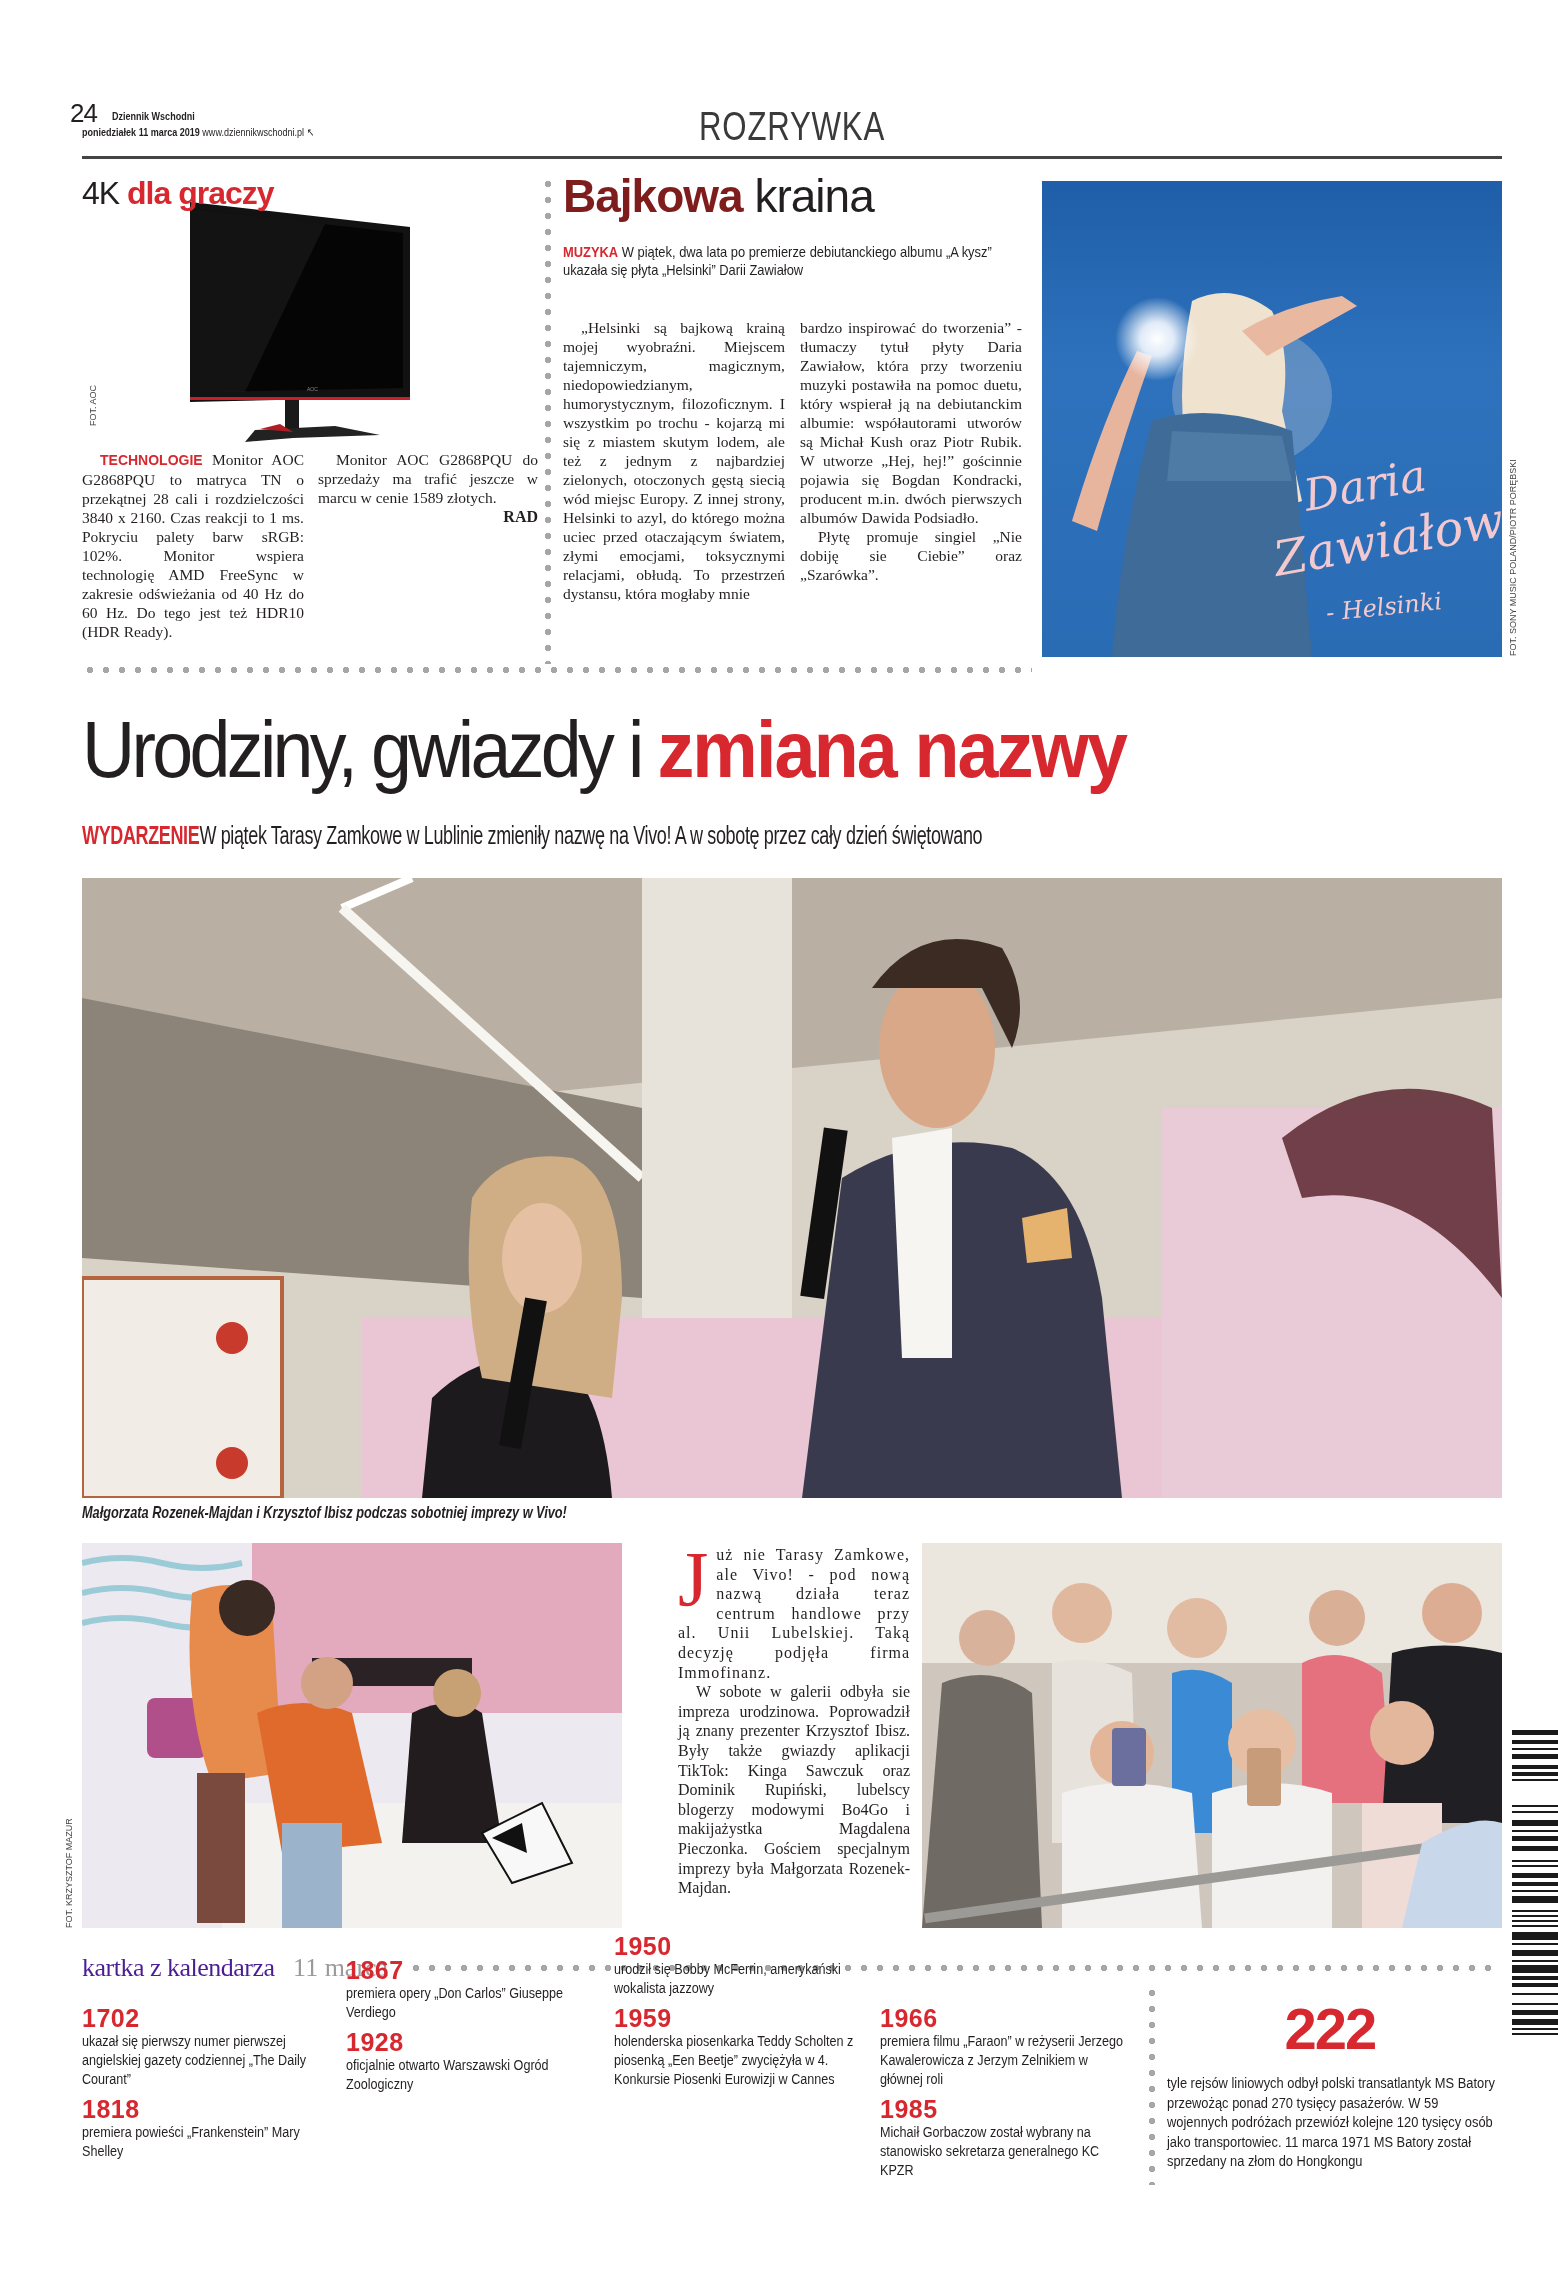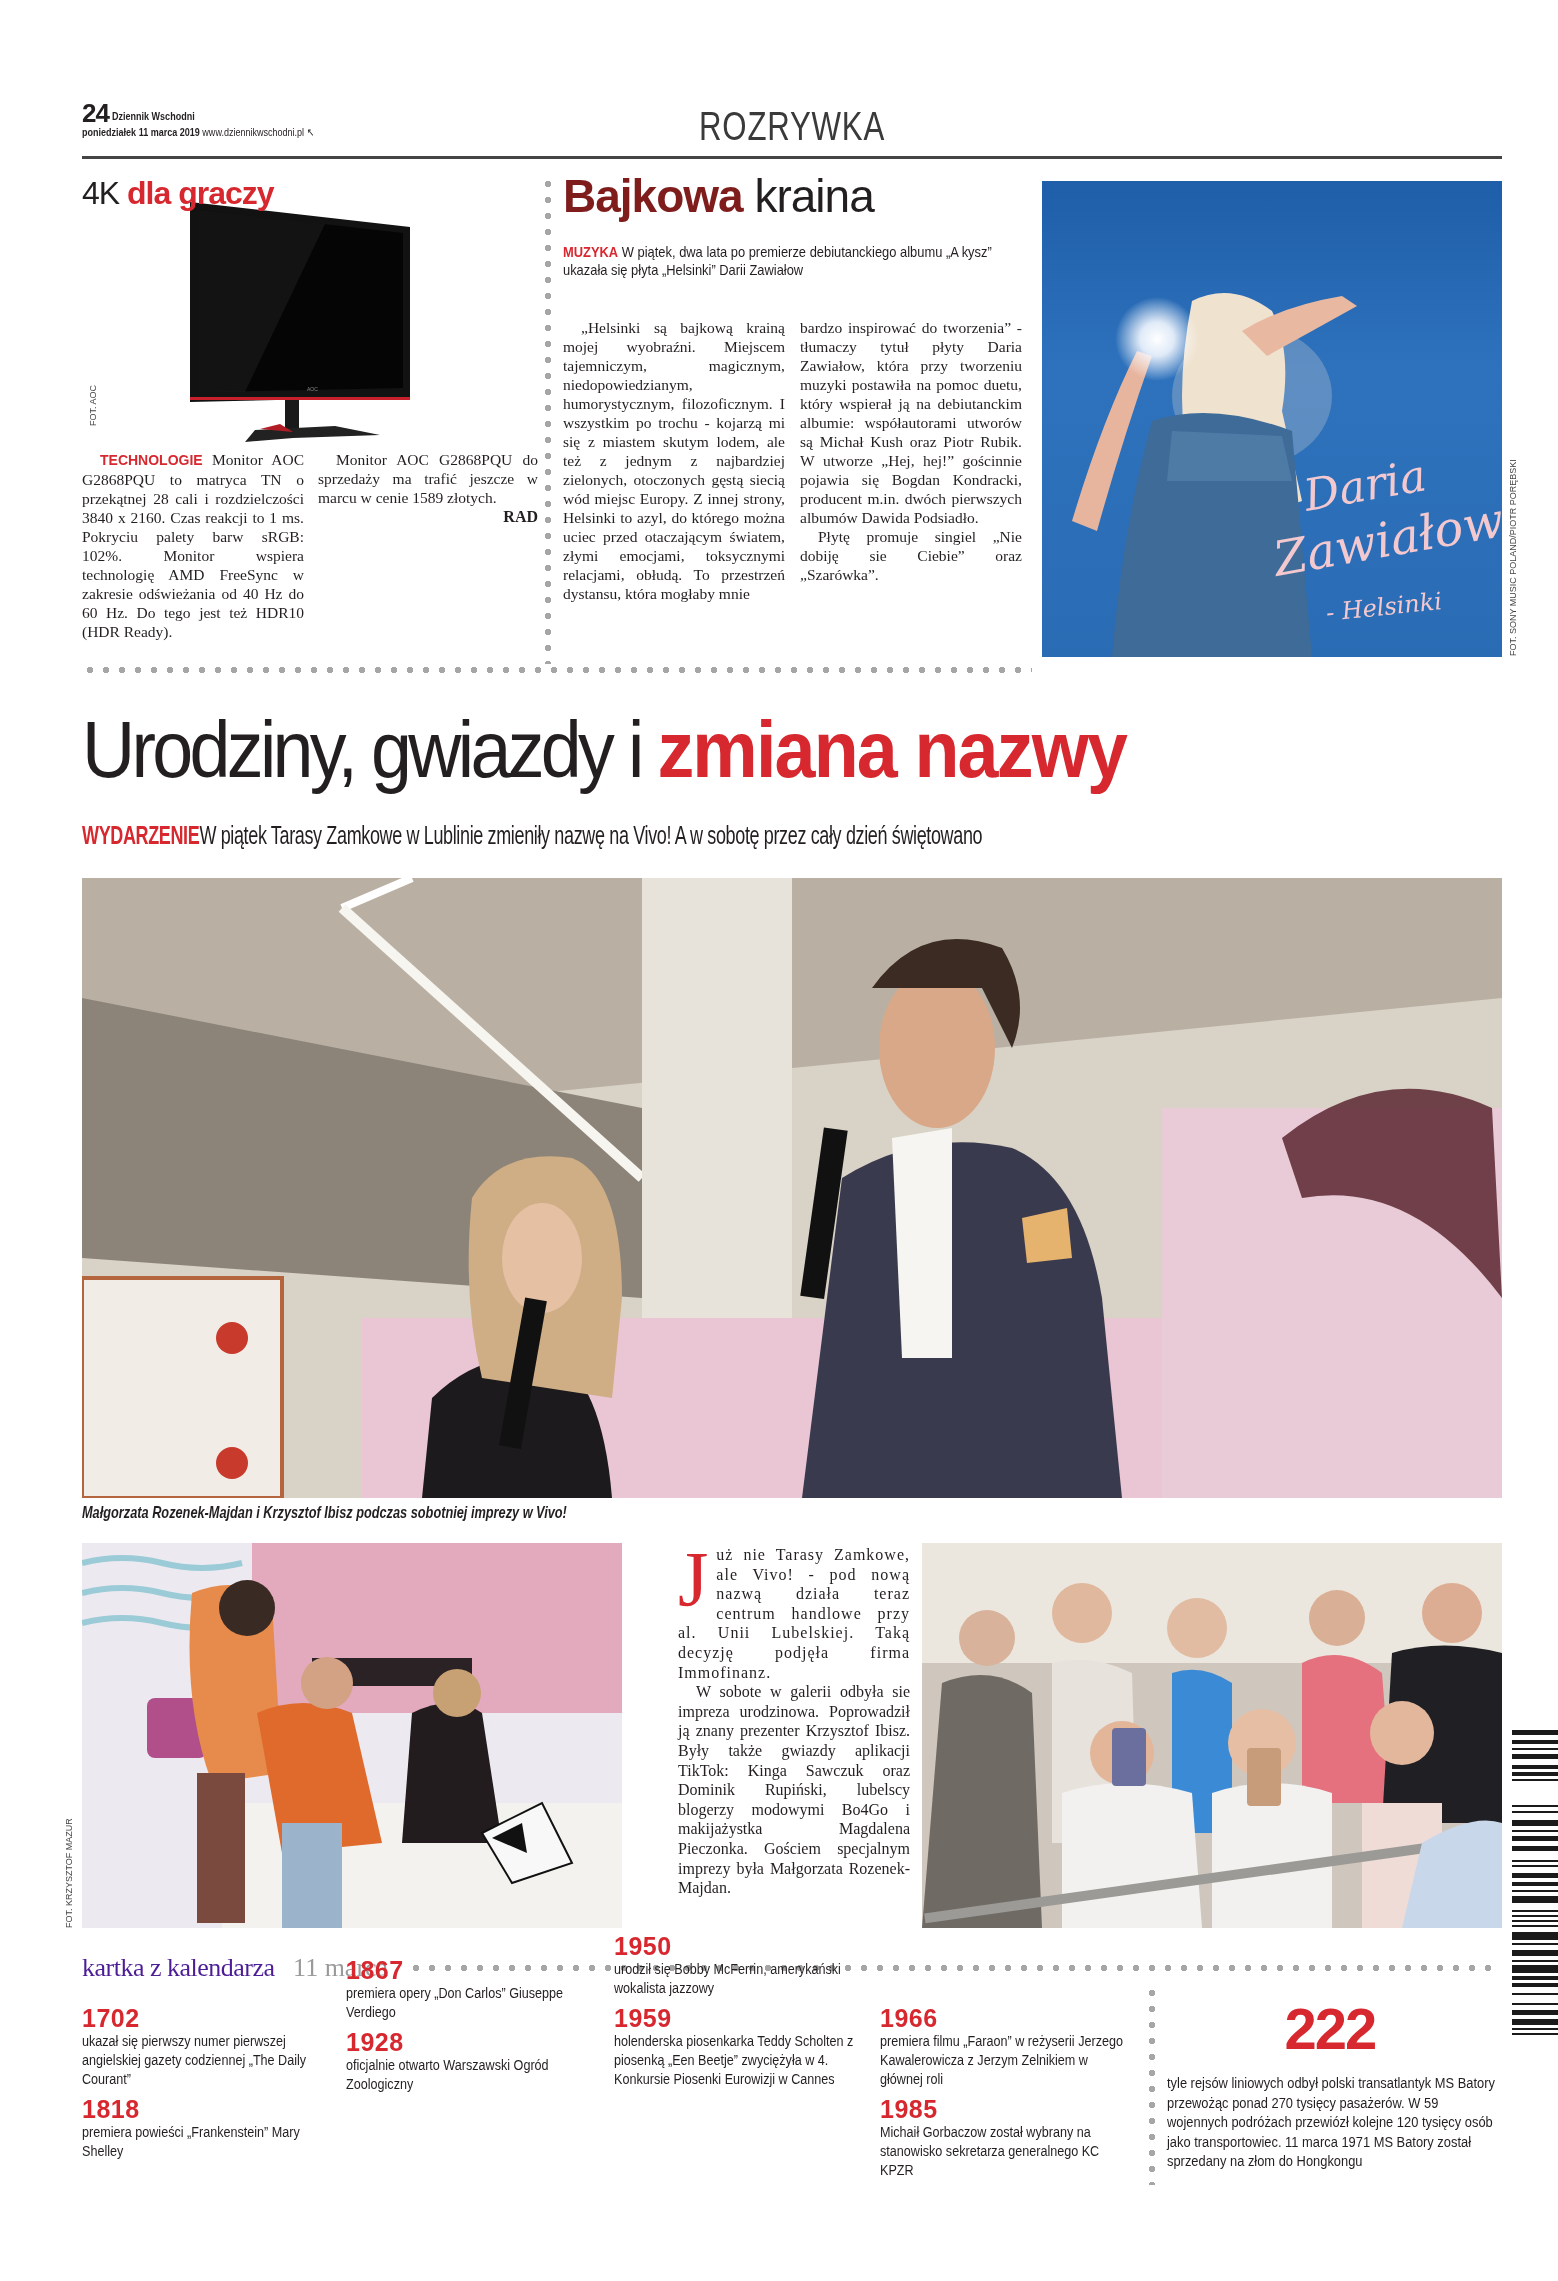--- a/index.html
+++ b/index.html
@@ -1,21 +1,21 @@
 <!DOCTYPE html>
 <html><head>
 <meta charset="utf-8">
 <style>
   * { box-sizing: border-box; margin: 0; padding: 0; }
   html, body { width: 1558px; height: 2281px; background: #ffffff; overflow: hidden; }
   body { position: relative; font-family: "Liberation Serif", serif; color: #231f20; }
   .abs { position: absolute; }
 
   
-  .pgnum { left: 82px; top: 100px; font-family: "Liberation Sans", sans-serif; font-weight: bold; font-size: 26px; letter-spacing: -1px; line-height: 26px; }
+  .pgnum { left: 70px; top: 100px; font-family: "Liberation Sans", sans-serif; font-weight: normal; font-size: 26px; letter-spacing: -1px; line-height: 26px; }
   .paper { left: 112px; top: 110px; font-family: "Liberation Sans", sans-serif; font-weight: bold; font-size: 11px; transform: scaleX(0.82); transform-origin: left; }
   .dateline { left: 82px; top: 126px; font-family: "Liberation Sans", sans-serif; font-size: 11px; white-space: nowrap; transform: scaleX(0.82); transform-origin: left; }
   .dateline b { font-weight: bold; }
   .section { left: 672px; top: 104px; width: 240px; text-align: center; font-family: "Liberation Sans", sans-serif; font-size: 40px; letter-spacing: 1px; color: #3a3a3a; transform: scaleX(0.78); font-weight: 300; }
   .mastrule { left: 82px; top: 156px; width: 1420px; height: 3px; background: #444; }
 
   
   .hdots { height: 8px; background-image: radial-gradient(circle, #a6a6a6 3px, transparent 3.4px); background-size: 16px 8px; background-repeat: repeat-x; }
   .vdots { width: 8px; background-image: radial-gradient(circle, #a6a6a6 3px, transparent 3.4px); background-size: 8px 16px; background-repeat: repeat-y; }
 

